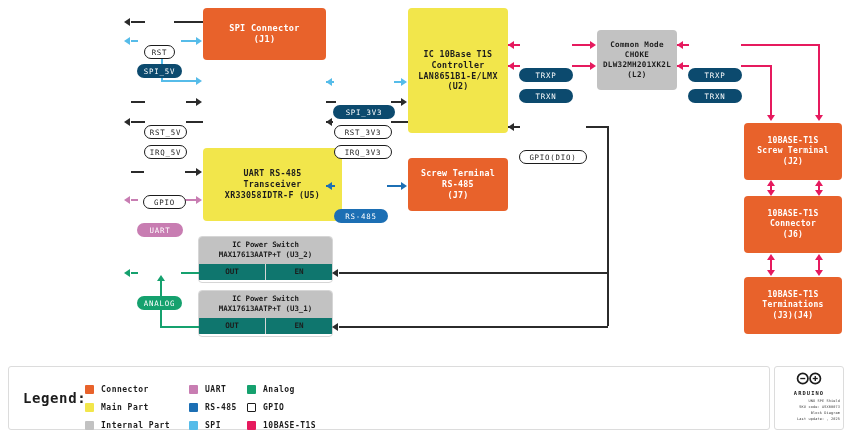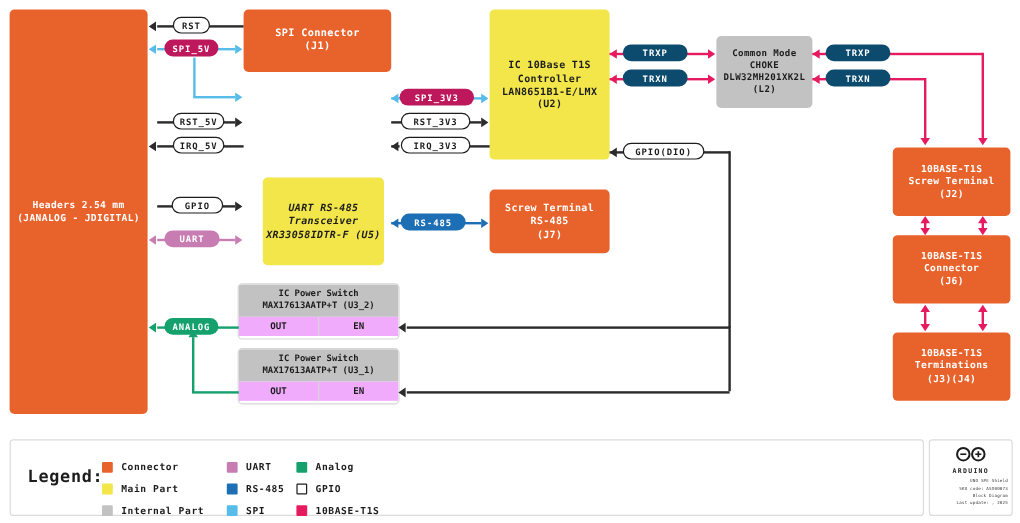--- a/index.html
+++ b/index.html
@@ -16,31 +16,31 @@
 
   .c-connector{background:#E8622B;color:#ffffff;}
   .c-main{background:#F2E64B;color:#1c1c1c;}
   .c-internal{background:#C2C2C2;color:#1c1c1c;}
 
   
   .psw{position:absolute;border-radius:4px;overflow:hidden;
        border:1px solid #d6d6d6;background:#fff;}
   .psw-top{background:#C2C2C2;color:#1c1c1c;font-weight:700;text-align:center;
            line-height:1.35;padding:3px 0 4px;}
-  .psw-bot{display:flex;background:#f0abfc;}
+  .psw-bot{display:flex;background:#0f766e;}
   .psw-cell{flex:1;text-align:center;font-weight:700;color:#1c1c1c;
             padding:3px 0 4px;}
   .psw-cell+.psw-cell{border-left:1px solid #d6d6d6;}
 
   
   .pill{position:absolute;border-radius:999px;display:flex;align-items:center;
-        justify-content:center;font-weight:700;letter-spacing:.8px;
-        white-space:nowrap;box-sizing:border-box;}
+        justify-content:center;font-weight:400;letter-spacing:.8px;
+        white-space:nowrap;box-sizing:border-box;margin-top:31px;}
   .p-plain{background:#ffffff;border:1.6px solid #1c1c1c;color:#1c1c1c;}
-  .p-spi{background:#be185d;color:#ffffff;}
+  .p-spi{background:#0c4a6e;color:#ffffff;}
   .p-uart{background:#C87DB2;color:#ffffff;}
   .p-rs485{background:#1C6FB4;color:#ffffff;}
   .p-analog{background:#15A16E;color:#ffffff;}
   .p-t1s{background:#0c4a6e;color:#ffffff;}
 
   
   .wire{position:absolute;background:#2b2b2b;}
   .w-h{height:1.6px;}
   .w-v{width:1.6px;}
   .w-spi{background:#56BCE9;}
@@ -88,32 +88,28 @@
   #tb-lines{margin-top:2px;width:100%;padding-right:3px;box-sizing:border-box;
             text-align:right;}
   #tb-lines .tl{font-size:3.5px;line-height:1.75;color:#3a3a3a;white-space:nowrap;
                 letter-spacing:.15px;}
 </style>
 </head>
 <body>
 
 <div id="canvas">
 
-  <div class="blk c-connector" style="left:8px;top:8px;width:115px;height:337px;font-size:8px;">
-    <span class="ln">Headers 2.54 mm</span>
-    <span class="ln">(JANALOG - JDIGITAL)</span>
-  </div>
 
   <div class="blk c-connector" style="left:203px;top:8px;width:123px;height:52px;font-size:8.5px;">
     <span class="ln">SPI Connector</span>
     <span class="ln">(J1)</span>
   </div>
 
 
-  <div class="blk c-main" style="left:219px;top:148px;width:101px;height:73px;font-size:8.3px;font-style:italic;">
+  <div class="blk c-main" style="left:203px;top:148px;width:139px;height:73px;font-size:8.3px;">
     <span class="ln">UART RS-485</span>
     <span class="ln">Transceiver</span>
     <span class="ln">XR33058IDTR-F (U5)</span>
   </div>
 
   <div class="blk c-main" style="left:408px;top:8px;width:100px;height:125px;font-size:8.3px;">
     <span class="ln">IC 10Base T1S</span>
     <span class="ln">Controller</span>
     <span class="ln">LAN8651B1-E/LMX</span>
     <span class="ln">(U2)</span>

